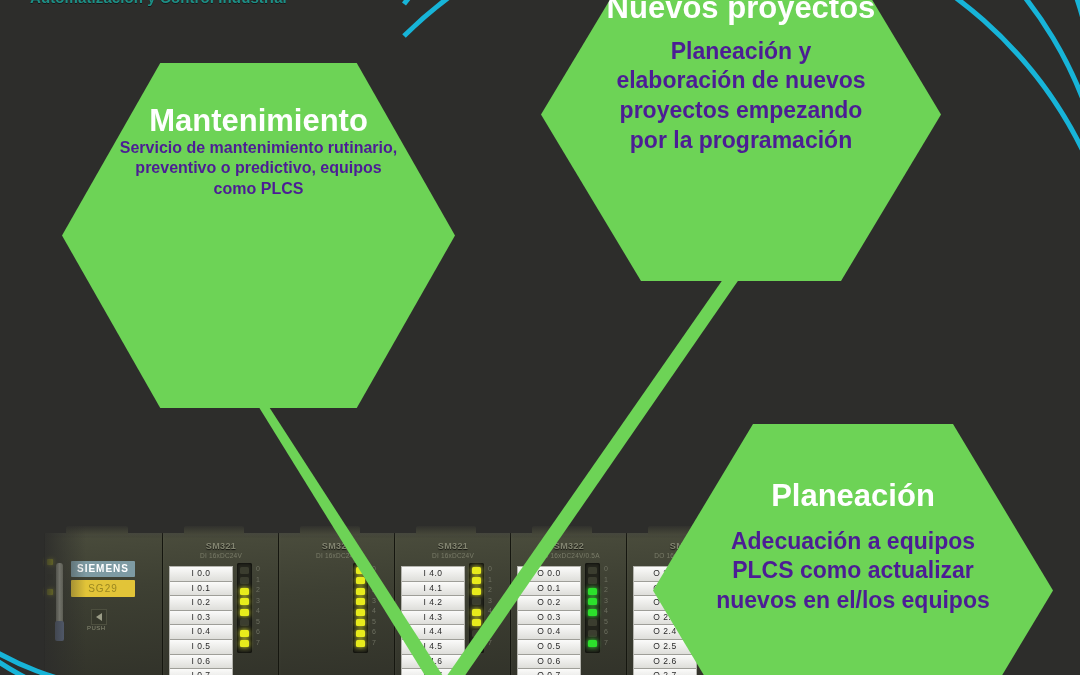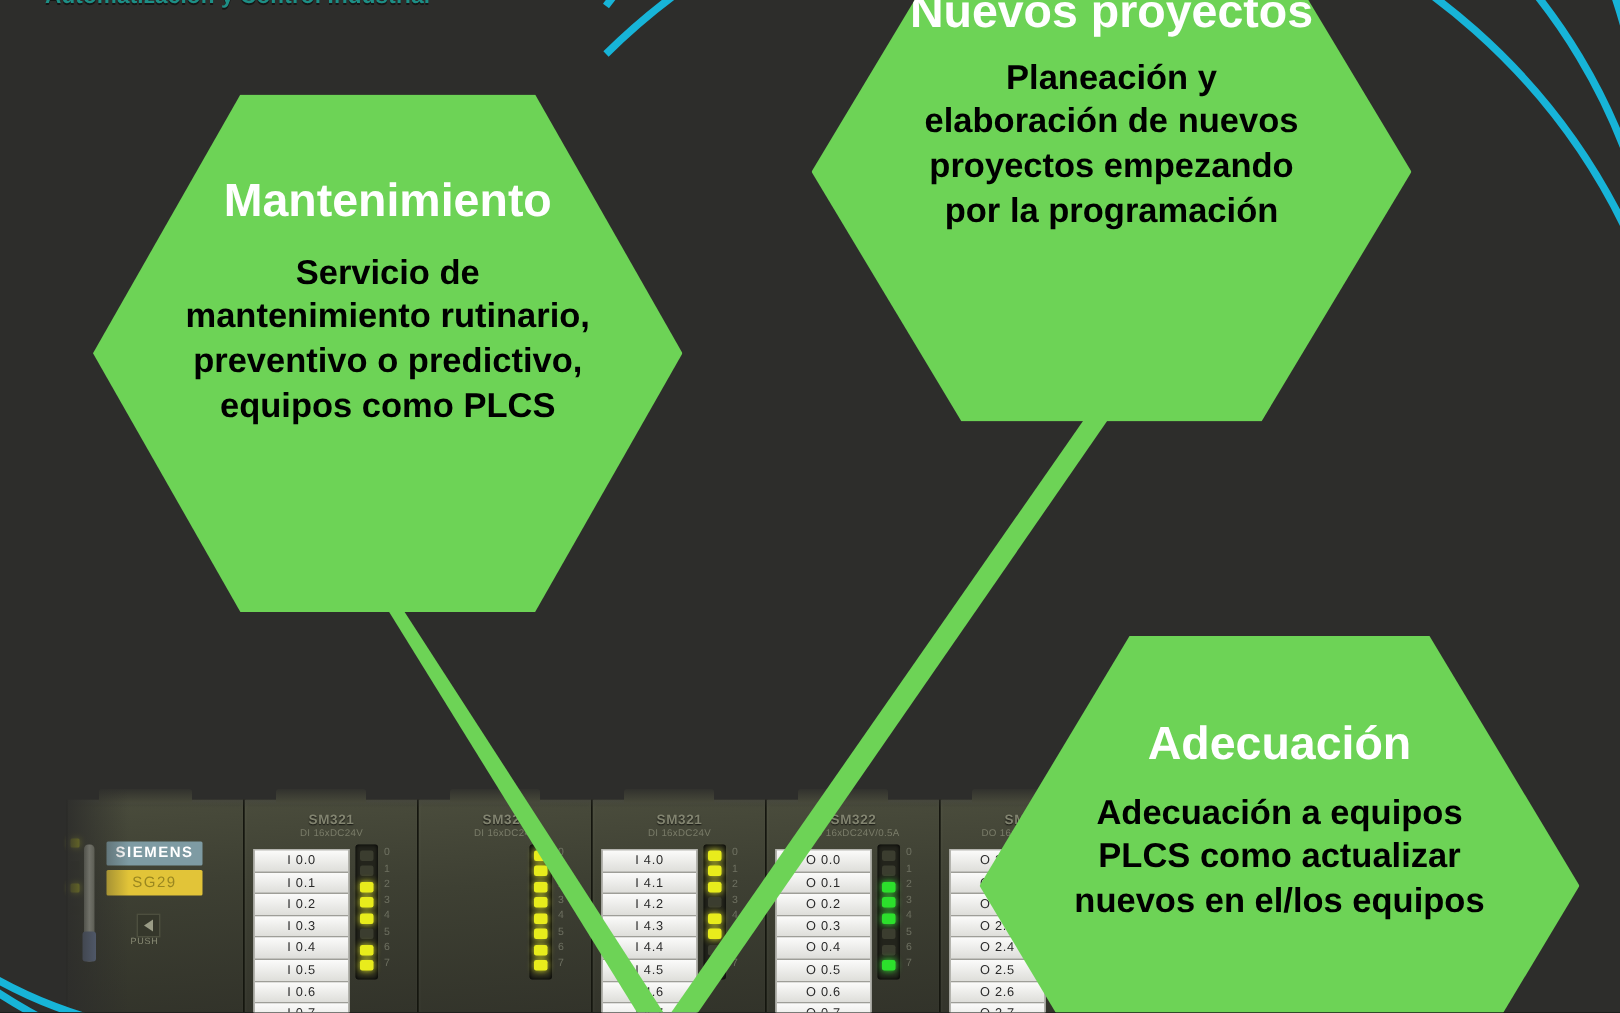--- a/index.html
+++ b/index.html
@@ -211,33 +211,33 @@
     box-sizing: border-box;
   }
   .hex-title {
     color: #ffffff;
     font-weight: bold;
     line-height: 1.05;
     text-align: center;
     white-space: nowrap;
   }
   .hex-body {
-    color: #000000;
+    color: #4c1d95;
     font-weight: bold;
     text-align: center;
     line-height: 1.3;
   }
 
   
   #hex-mantenimiento {
     left: 62px; top: 63px;
     width: 393px; height: 345px;
   }
-  #hex-mantenimiento .hex-title { font-size: 31px; margin-top: 55px; }
-  #hex-mantenimiento .hex-body  { font-size: 23px; margin-top: 16px; width: 280px; }
+  #hex-mantenimiento .hex-title { font-size: 31px; margin-top: 42px; }
+  #hex-mantenimiento .hex-body  { font-size: 16px; width: 280px; }
 
   
   #hex-nuevos {
     left: 541px; top: -52px;
     width: 400px; height: 333px;
   }
   #hex-nuevos .hex-title { font-size: 31px; margin-top: 44px; }
   #hex-nuevos .hex-body  { font-size: 23px; margin-top: 12px; width: 258px; }
 
   
@@ -492,21 +492,21 @@
       <div class="hex-title">Mantenimiento</div>
       <div class="hex-body">Servicio de mantenimiento rutinario, preventivo o predictivo, equipos como PLCS</div>
     </div>
 
     <div class="hex" id="hex-nuevos">
       <div class="hex-title">Nuevos proyectos</div>
       <div class="hex-body">Planeación y elaboración de nuevos proyectos empezando por la programación</div>
     </div>
 
     <div class="hex" id="hex-adecuacion">
-      <div class="hex-title">Adecuación</div>
+      <div class="hex-title">Planeación</div>
       <div class="hex-body">Adecuación a equipos PLCS como actualizar nuevos en el/los equipos</div>
     </div>
 
   </div>
 
   <div id="logo">
     <div class="logo-text">Automatización y Control Industrial</div>
   </div>
 
 </div>

